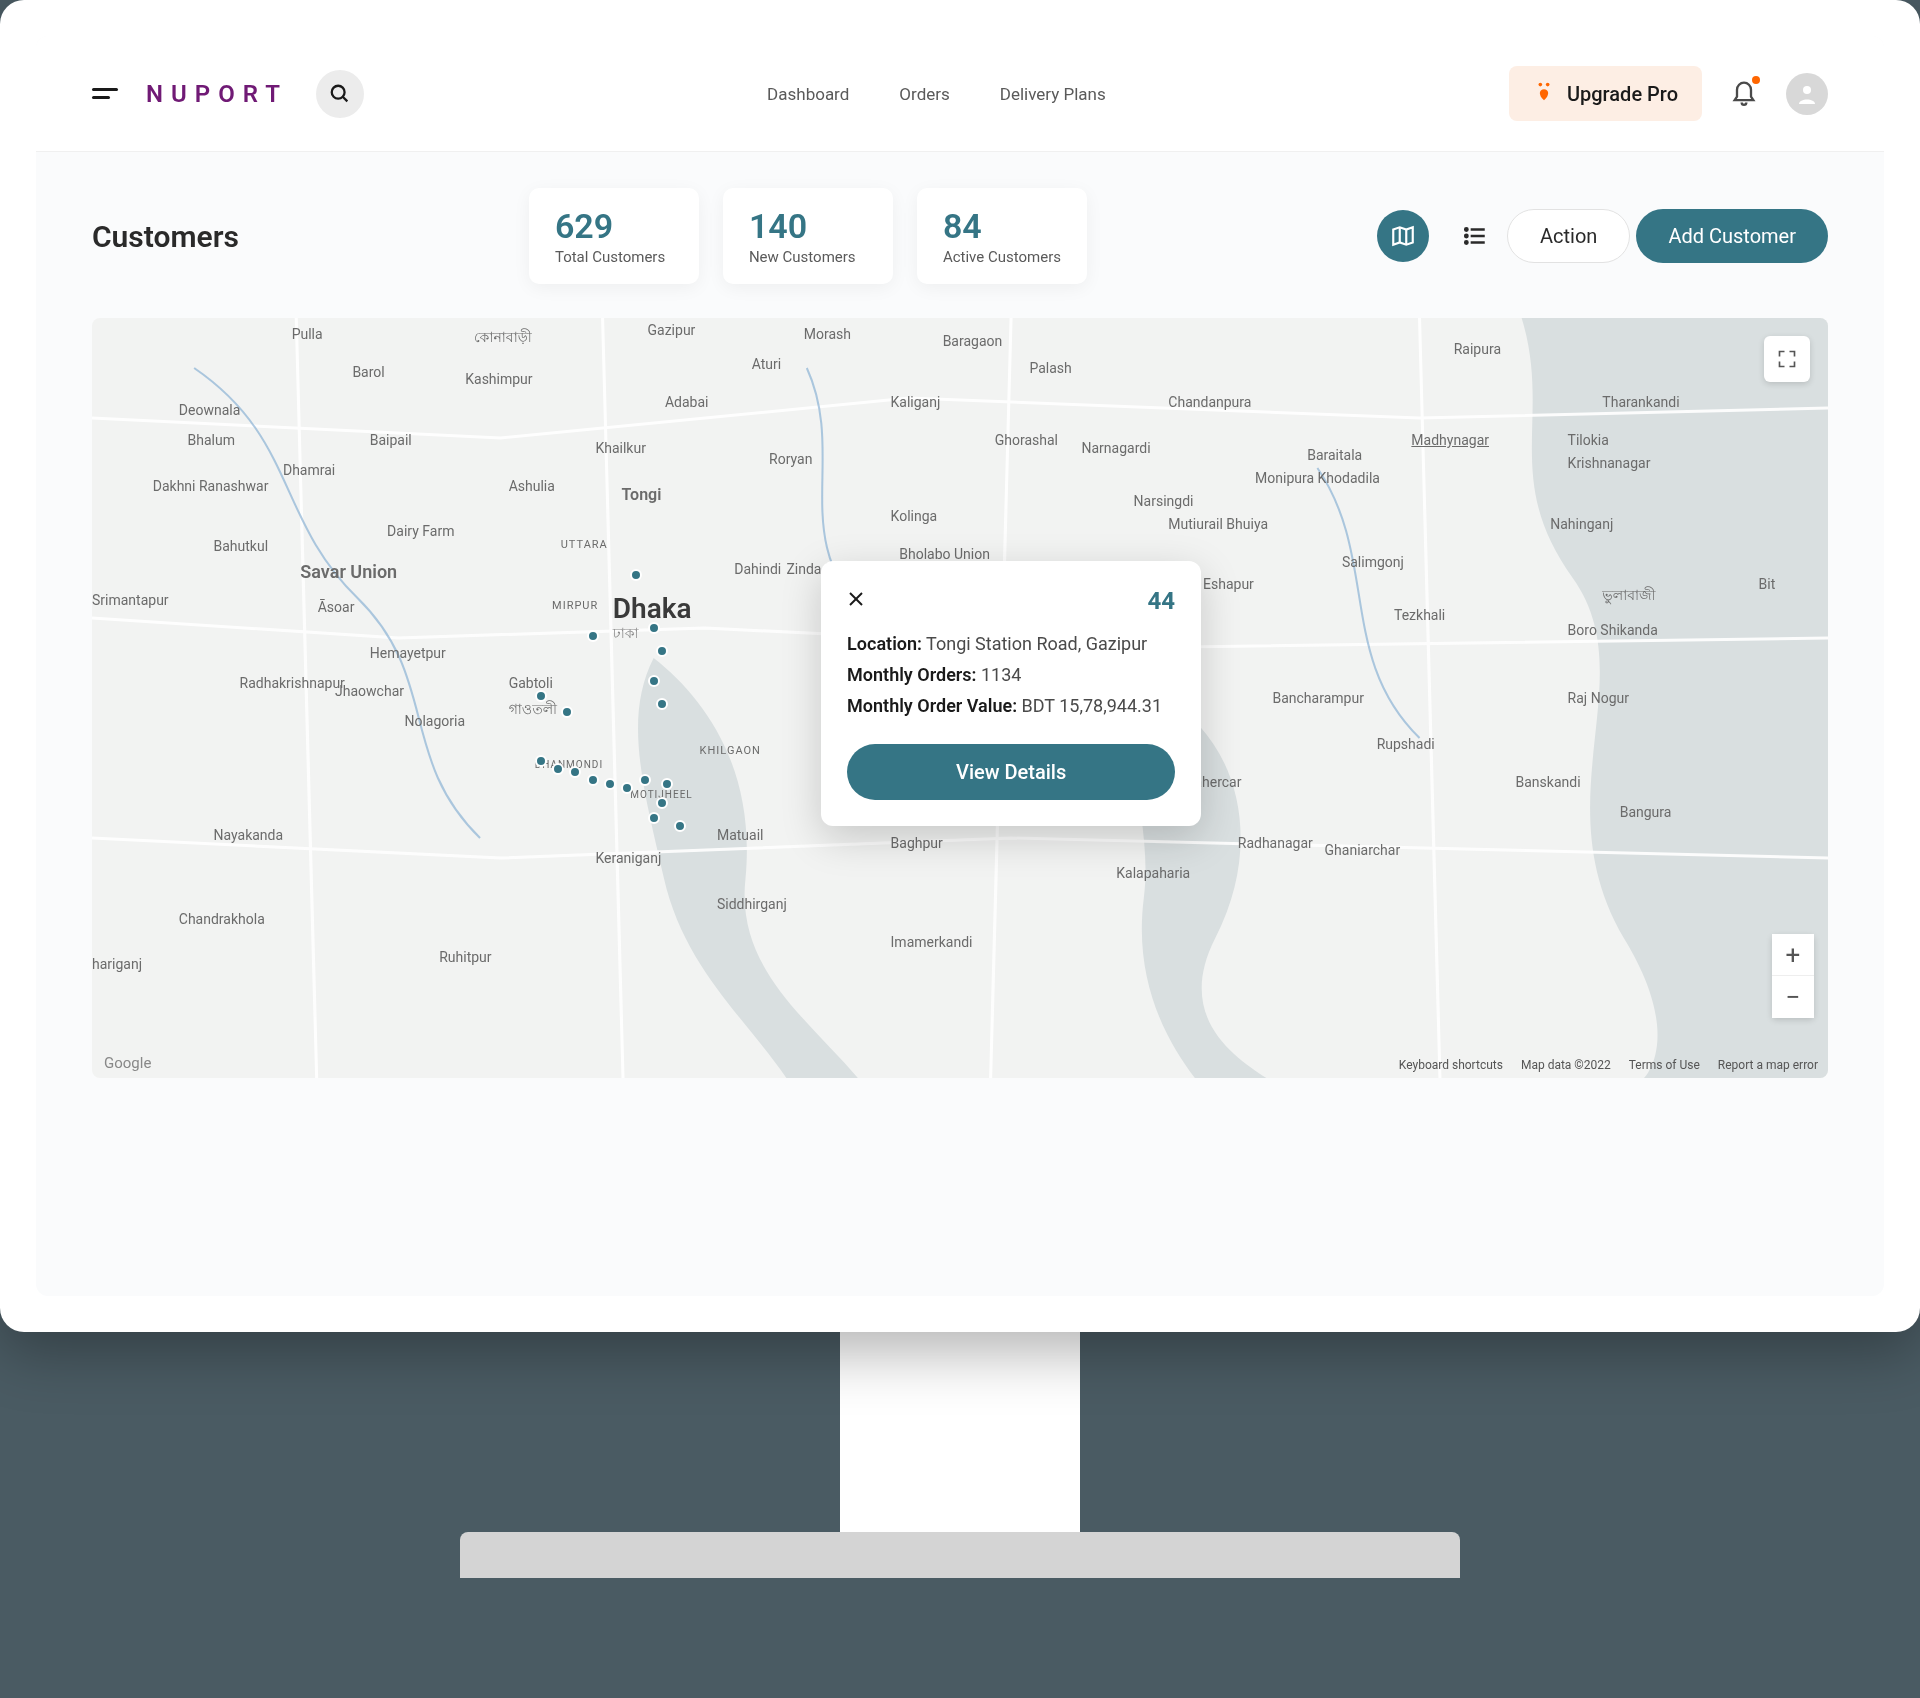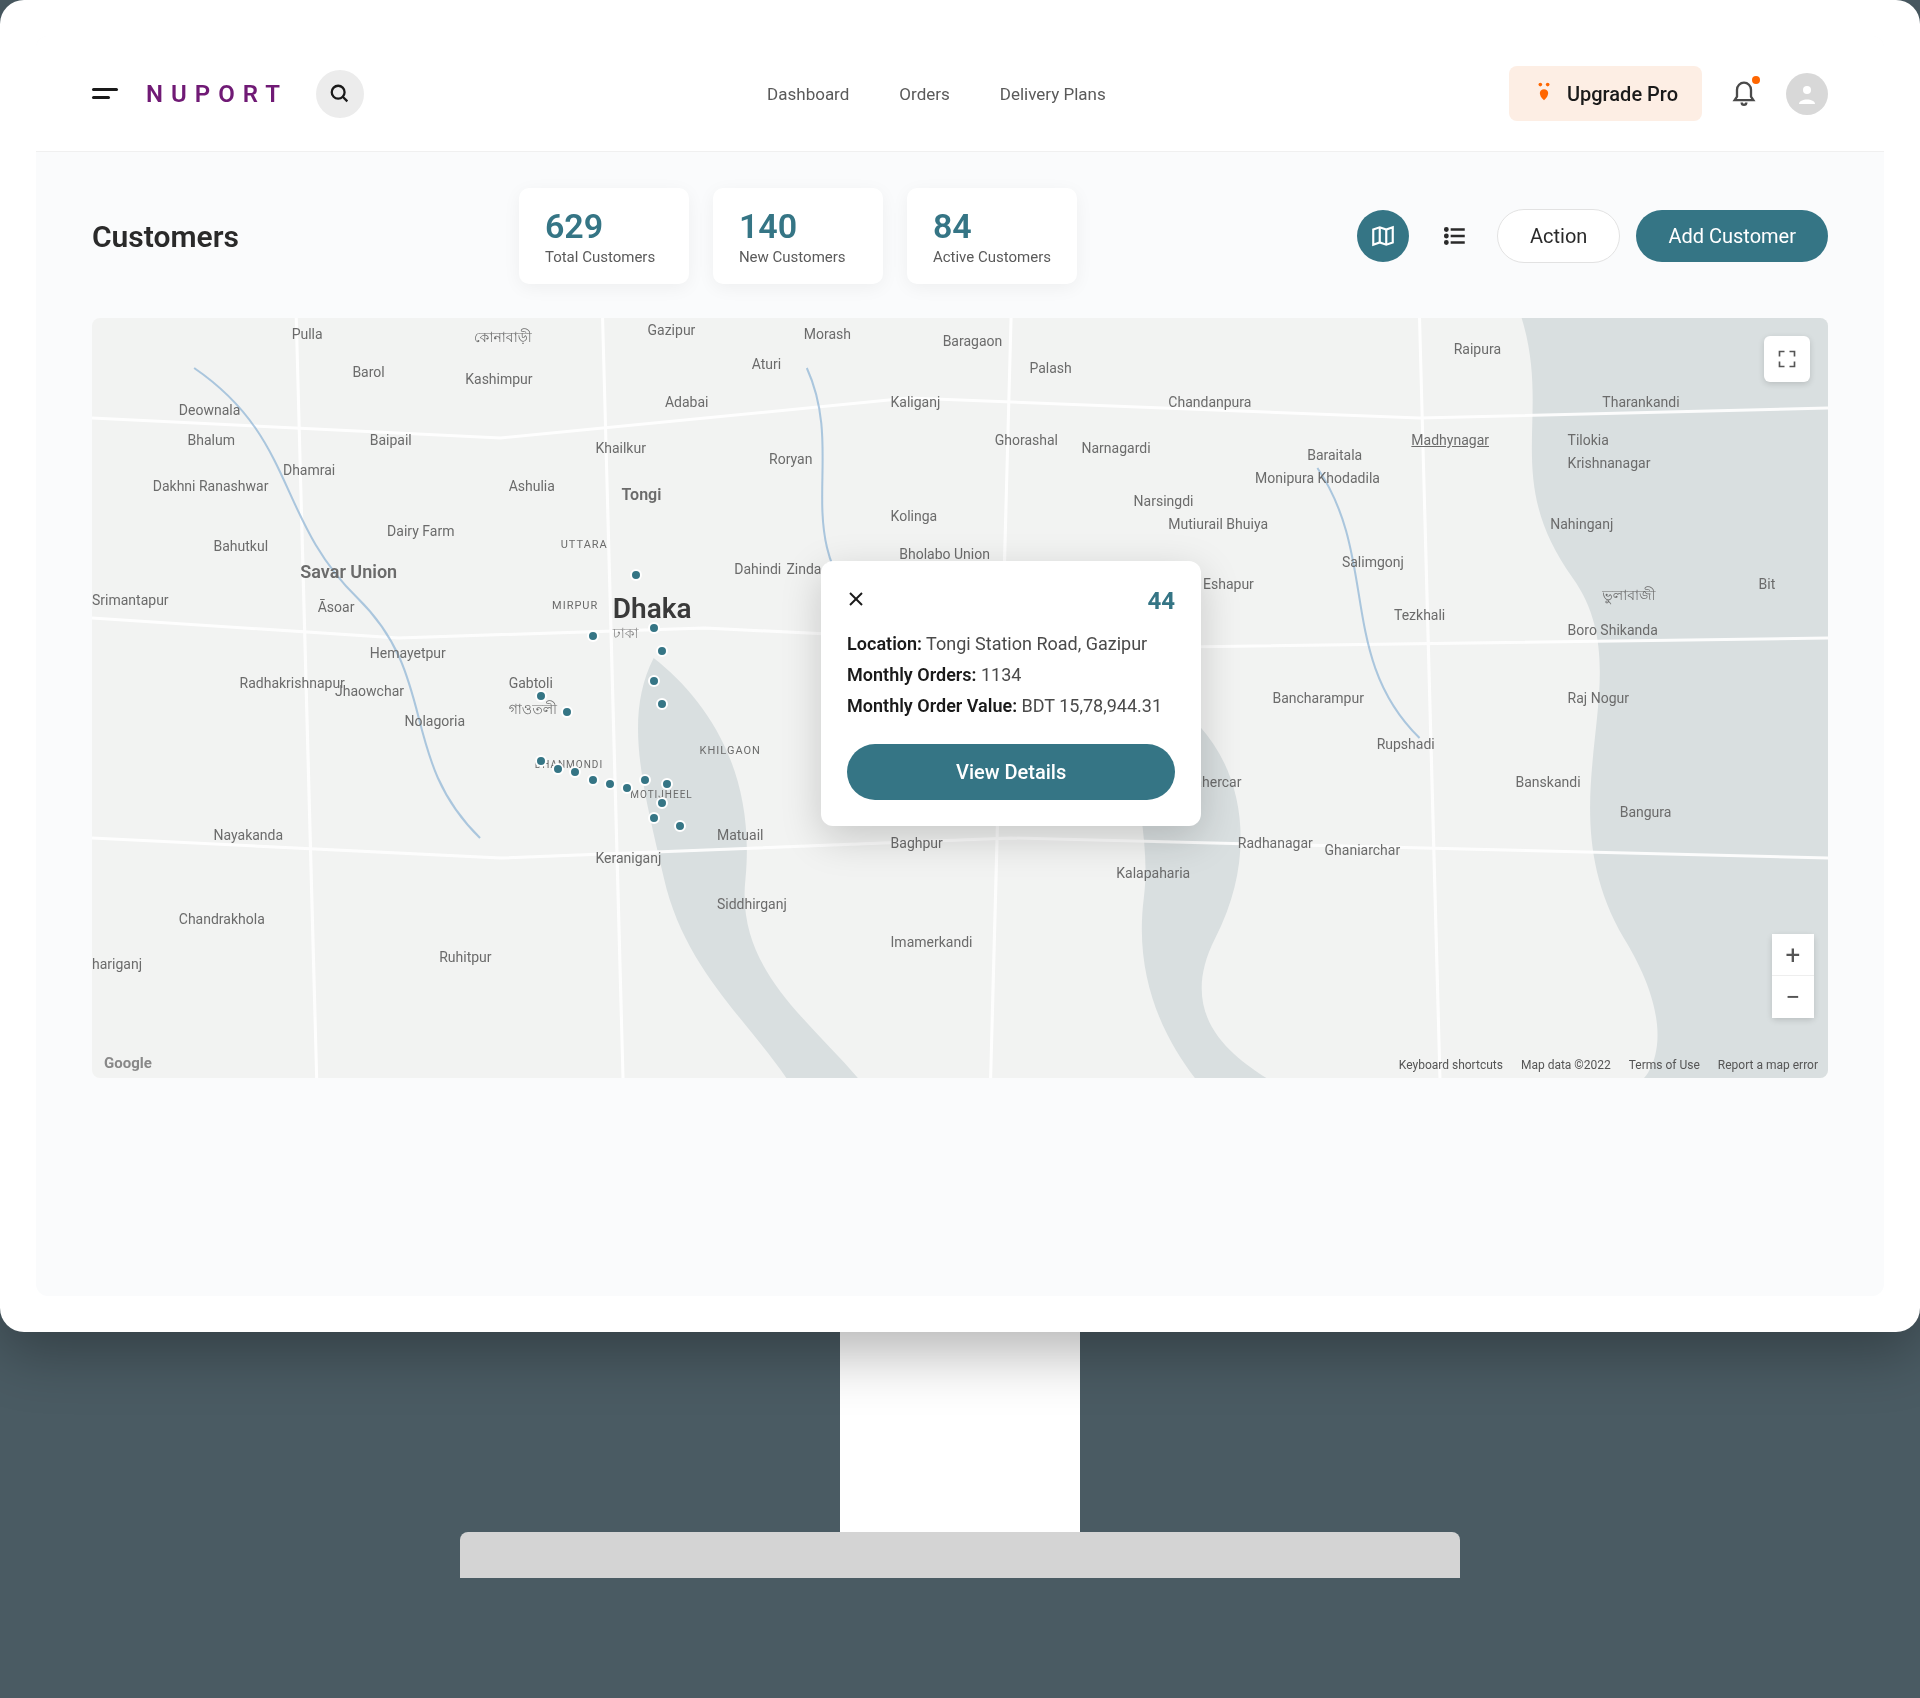--- a/index.html
+++ b/index.html
@@ -26,38 +26,38 @@
 .subheader { display: flex; align-items: center; justify-content: space-between; padding: 36px 56px 10px 56px; background: #fafbfc; gap: 30px; }
 .page-title { font-size: 30px; font-weight: 600; color: #2a2a2a; }
 .stats { display: flex; gap: 24px; }
 .stat-card { background: #fff; border-radius: 10px; padding: 18px 26px; box-shadow: 0 4px 18px rgba(0,0,0,0.05); min-width: 170px; }
 .stat-value { color: #357585; font-size: 34px; font-weight: 600; }
 .stat-label { color: #5a5a5a; font-size: 15px; margin-top: 2px; }
 .view-toggle { display: flex; gap: 20px; align-items: center; }
 .icon-btn { width: 52px; height: 52px; border-radius: 50%; display: flex; align-items: center; justify-content: center; cursor: pointer; }
 .icon-btn.active { background: #357585; color: #fff; }
 .icon-btn:not(.active) { color: #2a2a2a; }
-.actions { display: flex; gap: 16px; align-items: center; }
+.actions { display: flex; gap: 6px; }
 .action-btn { background: #fff; border: 1.5px solid #e2e2e2; color: #2a2a2a; padding: 14px 32px; border-radius: 999px; font-size: 20px; cursor: pointer; }
 .add-btn { background: #357585; border: none; color: #fff; padding: 14px 32px; border-radius: 999px; font-size: 20px; cursor: pointer; }
 
 .map-wrap { margin: 24px 56px 40px 56px; position: relative; }
 .map-canvas { width: 100%; height: 760px; background: #f2f3f2; border-radius: 8px; position: relative; overflow: hidden; }
 .map-bg { position: absolute; inset: 0; }
 .place-label { position: absolute; color: #6b6b6b; font-size: 14px; white-space: nowrap; }
 .place-label.big { font-size: 28px; font-weight: 600; color: #3a3a3a; }
 .dot { position: absolute; width: 12px; height: 12px; background: #357585; border-radius: 50%; border: 2px solid #fff; }
 
 .map-fullscreen { position: absolute; top: 18px; right: 18px; width: 46px; height: 46px; background: #fff; border-radius: 6px; box-shadow: 0 2px 6px rgba(0,0,0,0.15); display: flex; align-items: center; justify-content: center; cursor: pointer; }
 .zoom-ctrl { position: absolute; right: 14px; bottom: 60px; background: #fff; border-radius: 4px; box-shadow: 0 2px 6px rgba(0,0,0,0.15); display: flex; flex-direction: column; }
 .zoom-ctrl button { width: 42px; height: 42px; border: none; background: #fff; font-size: 26px; color: #555; cursor: pointer; }
 .zoom-ctrl button:first-child { border-bottom: 1px solid #eee; }
 .map-attrib { position: absolute; bottom: 6px; right: 10px; display: flex; gap: 18px; font-size: 12px; color: #555; }
 .map-attrib span { cursor: pointer; }
-.google-logo { position: absolute; bottom: 6px; left: 12px; font-size: 15px; color: #888; font-weight: 700; }
+.google-logo { position: absolute; bottom: 6px; left: 12px; font-size: 15px; color: #888; font-weight: 400; }
 
 .popup { position: absolute; left: 42%; top: 32%; width: 380px; background: #fff; border-radius: 12px; padding: 26px; box-shadow: 0 12px 40px rgba(0,0,0,0.18); }
 .popup-top { display: flex; justify-content: space-between; align-items: center; margin-bottom: 18px; }
 .popup-close { cursor: pointer; font-size: 20px; color: #2a2a2a; }
 .popup-id { color: #357585; font-size: 24px; font-weight: 700; }
 .popup-row { font-size: 18px; color: #4a4a4a; margin-bottom: 10px; }
 .popup-row b { color: #1a1a1a; font-weight: 600; }
 .popup-btn { width: 100%; background: #357585; color: #fff; border: none; padding: 16px; border-radius: 999px; font-size: 20px; font-weight: 500; cursor: pointer; margin-top: 18px; }
 
 .monitor-stand { width: 240px; height: 200px; background: #fff; margin: 0 auto; }

